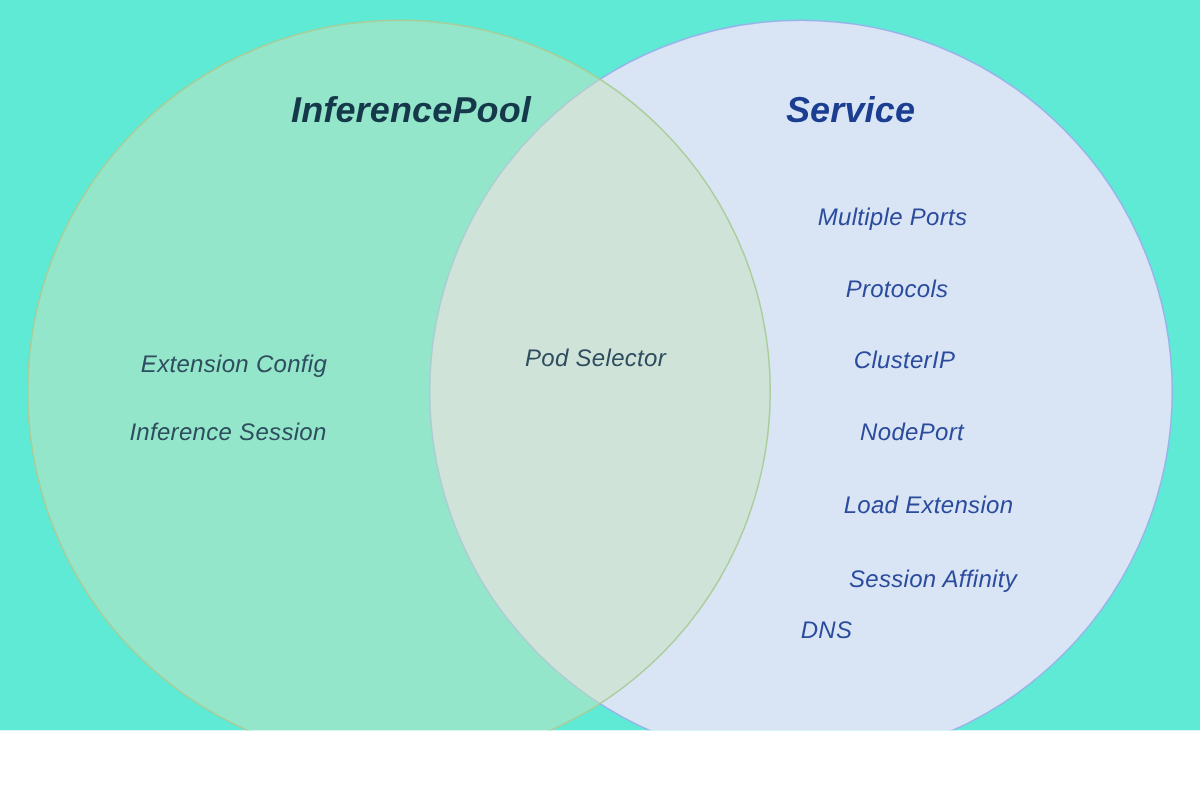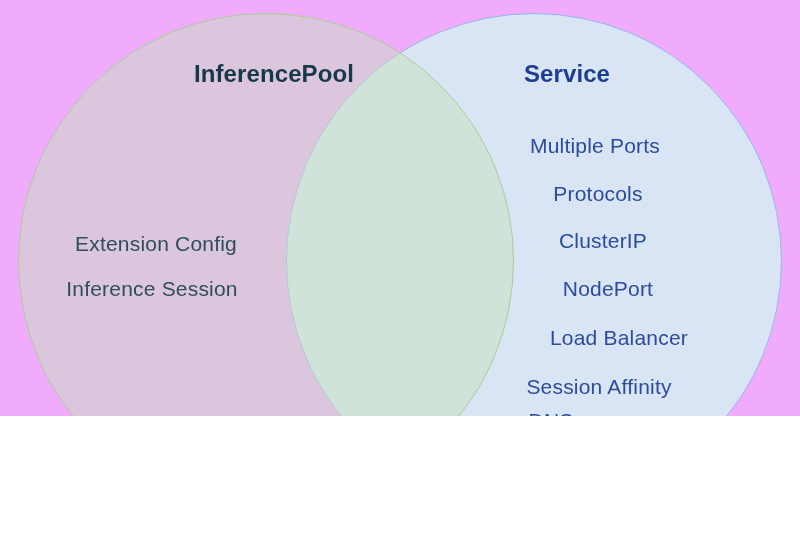--- a/index.html
+++ b/index.html
@@ -3,24 +3,25 @@
 <meta charset="utf-8">
 <style>
   html, body {
     margin: 0;
     padding: 0;
     background: #ffffff;
   }
   .canvas {
     position: relative;
     width: 800px;
-    height: 416px;
-    background: #f0abfc;
+    height: 487px;
+    background: #5eead4;
     overflow: hidden;
     font-family: "Liberation Sans", "DejaVu Sans", sans-serif;
+    font-style: italic;
   }
   .circle {
     position: absolute;
     border-radius: 50%;
     box-sizing: border-box;
   }
   .circle.pool {
     left: 18px;
     top: 13px;
     width: 496px;
@@ -36,21 +37,21 @@
     height: 496px;
     background: #d9e4f4;
     border: 1.5px solid #97b4ea;
     z-index: 1;
   }
   .label {
     position: absolute;
     transform: translate(-50%, -50%);
     white-space: nowrap;
     z-index: 3;
-    font-size: 21px;
+    font-size: 16px;
     letter-spacing: 0.2px;
   }
   .label.title {
     font-size: 24px;
     font-weight: 700;
     letter-spacing: 0.1px;
   }
   .pool-text    { color: #2e4d5e; }
   .pool-title   { color: #15394b; }
   .svc-text     { color: #2b4c9d; }
@@ -61,39 +62,40 @@
   .pos-svc-title    { left: 531px; top: 74px;  }
   .pos-pool-0       { left: 156px; top: 244px; }
   .pos-pool-1       { left: 152px; top: 289px; }
   .pos-shared-0     { left: 397px; top: 240px; }
   .pos-shared-1     { left: 399px; top: 289px; }
   .pos-svc-0        { left: 595px; top: 146px; }
   .pos-svc-1        { left: 598px; top: 194px; }
   .pos-svc-2        { left: 603px; top: 241px; }
   .pos-svc-3        { left: 608px; top: 289px; }
   .pos-svc-4        { left: 619px; top: 338px; }
-  .pos-svc-5        { left: 599px; top: 387px; }
+  .pos-svc-5        { left: 622px; top: 387px; }
   .pos-svc-6        { left: 551px; top: 421px; text-align: center; }
 </style>
 </head>
 <body>
 
 <div class="canvas">
 
   <div class="circle service" style="border-color: rgb(151, 180, 234); background: rgb(217, 228, 244);"></div>
   <div class="circle pool" style="border-color: rgb(169, 205, 153);"></div>
 
   <div class="label title pool-title pos-pool-title" style="color: rgb(21, 57, 75);">InferencePool</div>
   <div class="label title svc-title pos-svc-title" style="color: rgb(27, 62, 145);">Service</div>
 
   <div class="label pool-text pos-pool-0" style="color: rgb(46, 77, 94);">Extension Config</div>
   <div class="label pool-text pos-pool-1" style="color: rgb(46, 77, 94);">Inference Session</div>
 
+  <div class="label pool-text pos-shared-0" style="color: rgb(46, 77, 94);">Pod Selector</div>
 
   <div class="label svc-text pos-svc-0" style="color: rgb(43, 76, 157);">Multiple Ports</div>
   <div class="label svc-text pos-svc-1" style="color: rgb(43, 76, 157);">Protocols</div>
   <div class="label svc-text pos-svc-3" style="color: rgb(43, 76, 157);">NodePort</div>
   <div class="label svc-text pos-svc-2" style="color: rgb(43, 76, 157);">ClusterIP</div>
-  <div class="label svc-text pos-svc-4" style="color: rgb(43, 76, 157);">Load Balancer</div>
+  <div class="label svc-text pos-svc-4" style="color: rgb(43, 76, 157);">Load Extension</div>
   <div class="label svc-text pos-svc-5" style="color: rgb(43, 76, 157);">Session Affinity</div>
   <div class="label svc-text pos-svc-6" style="color: rgb(43, 76, 157);">DNS</div>
 
 </div>
 
 </body></html>

